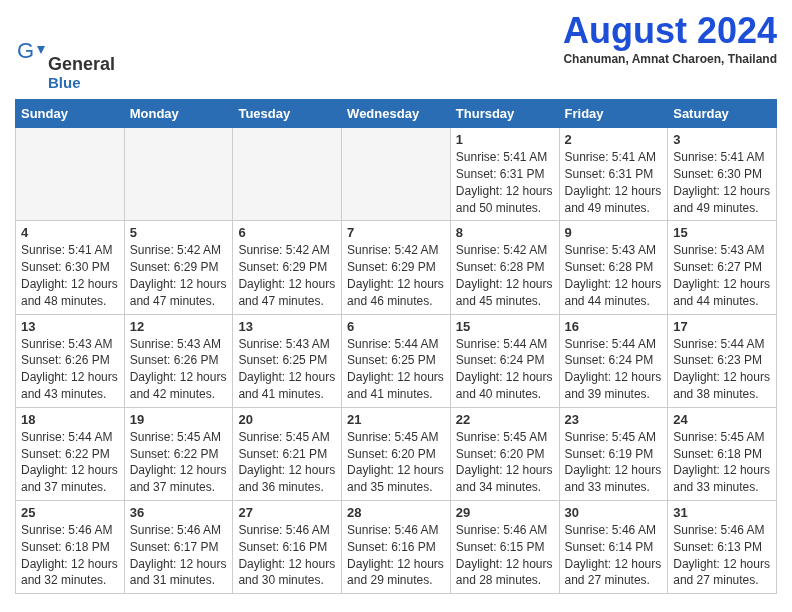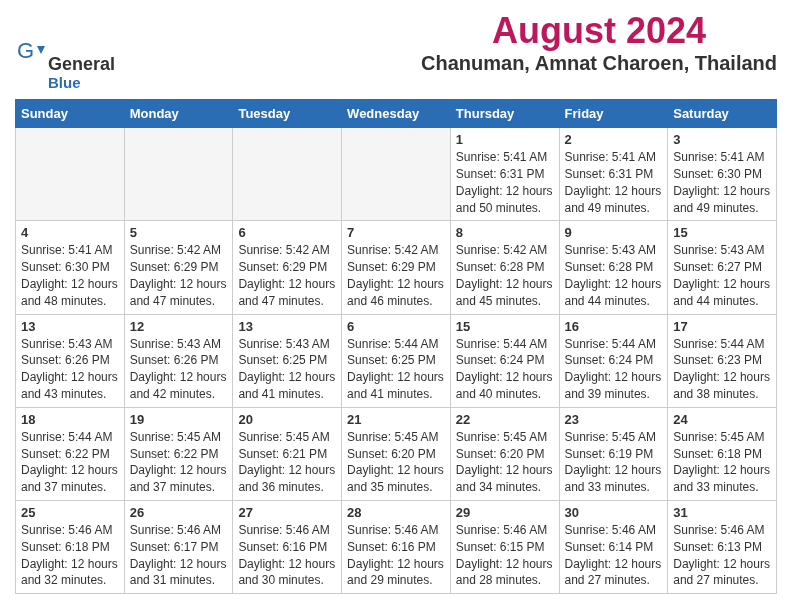--- a/index.html
+++ b/index.html
@@ -41,25 +41,24 @@
       width: 30px;
       height: 30px;
       margin-right: 3px;
     }
     .title-area {
       text-align: right;
     }
     .month-year {
       font-size: 36px;
       font-weight: bold;
-      color: #be185d;
-      text-align: center;
+      color: #1d4ed8;
     }
     .location {
-      font-size: 20px;
+      font-size: 12px;
       color: #333;
       font-weight: bold;
     }
     table {
       width: 100%;
       border-collapse: collapse;
       table-layout: fixed;
     }
     th {
       background-color: #2a6db5;
@@ -310,21 +309,21 @@
       </tr>
       <tr>
         <td>
           <div class="day-num">25</div>
           <div class="day-info" style="white-space: pre-line;">Sunrise: 5:46 AM
 Sunset: 6:18 PM
 Daylight: 12 hours
 and 32 minutes.</div>
         </td>
         <td>
-          <div class="day-num">26</div>
+          <div class="day-num">36</div>
           <div class="day-info" style="white-space: pre-line;">Sunrise: 5:46 AM
 Sunset: 6:17 PM
 Daylight: 12 hours
 and 31 minutes.</div>
         </td>
         <td>
           <div class="day-num">27</div>
           <div class="day-info" style="white-space: pre-line;">Sunrise: 5:46 AM
 Sunset: 6:16 PM
 Daylight: 12 hours

